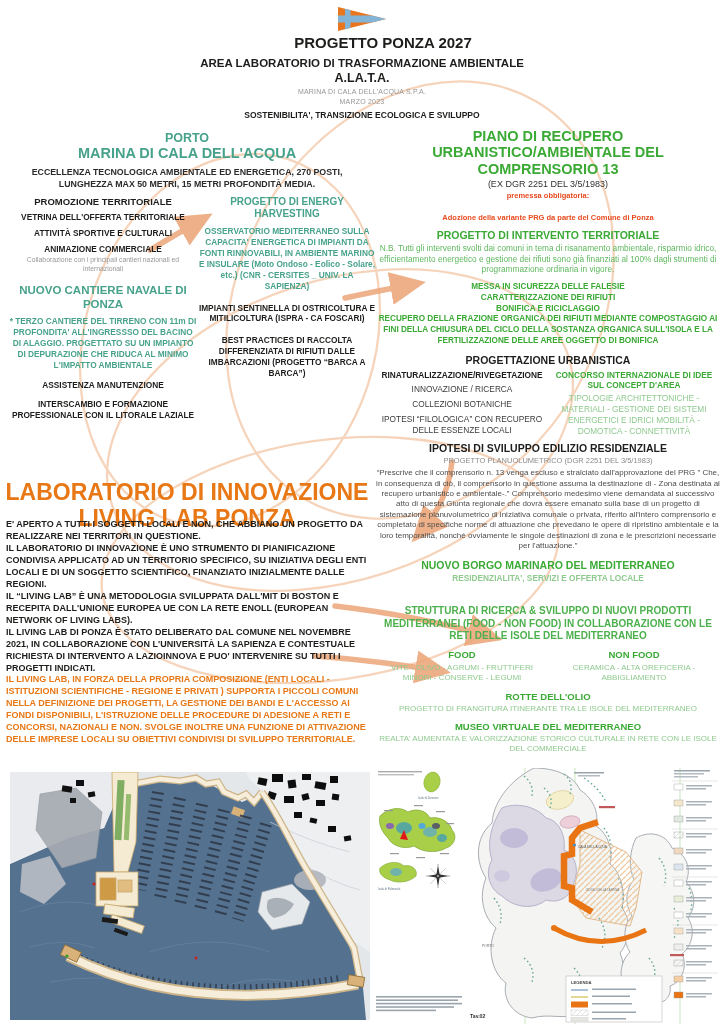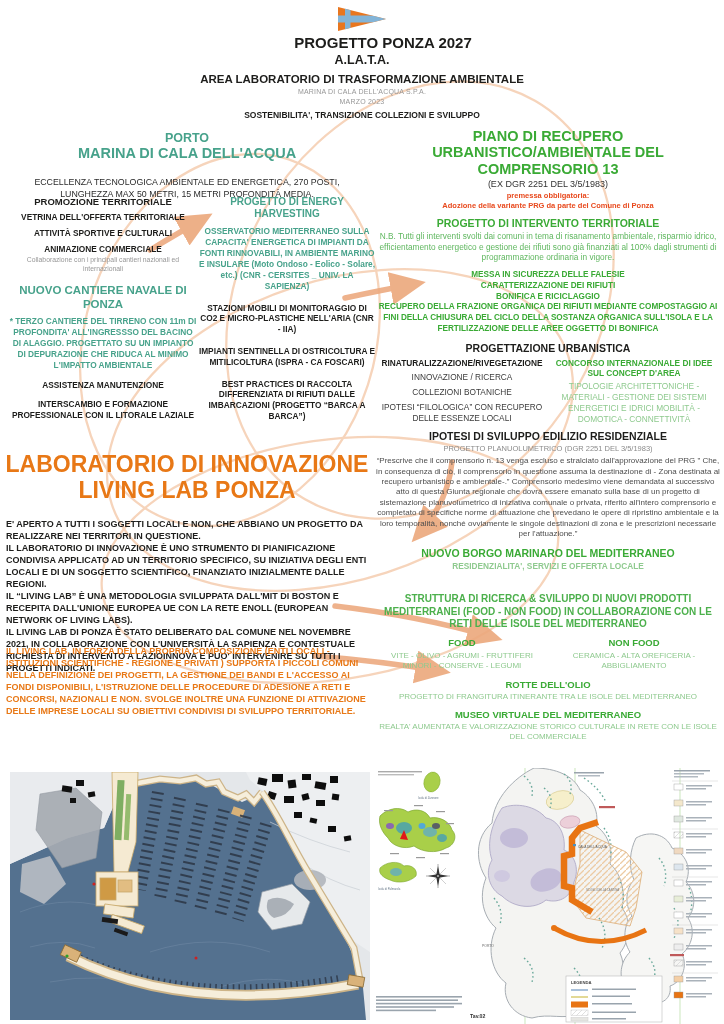--- a/index.html
+++ b/index.html
@@ -6,35 +6,35 @@
   .page{position:relative;width:724px;height:1024px;background:#ffffff;
         font-family:"Liberation Sans",sans-serif;overflow:hidden;margin:0 auto;}
   .abs{position:absolute;}
   .tc{text-align:center;}
   .b{font-weight:bold;}
   .teal{color:#47a28b;}
   .grn{color:#3aaa35;}
   .grnm{color:#5fb75f;}
   .grnl{color:#8fca8f;}
   .grnmed{color:#4cb04c;}
-  .org{color:#e87816;}
+  .org{color:#e87816;margin-top:28px;}
   .red{color:#e8491d;}
   .blk{color:#1d1d1b;}
   .gry{color:#979797;}
   .dgry{color:#4d4d4d;}
   .hdr{left:0;top:34px;width:724px;}
   .hdr-title{font-size:15px;margin-left:42px;}
   .hdr-acronym{font-size:12.5px;margin-top:2px;}
   .hdr-sub{font-size:11.5px;margin-top:6px;}
   .hdr-small{font-size:7px;margin-top:3px;letter-spacing:.2px;}
   .hdr-tag{font-size:8.5px;margin-top:5px;}
   .porto-block{left:8px;top:131px;width:358px;}
   .porto-t1{font-size:12.5px;}
   .porto-t2{font-size:14.5px;}
-  .porto-d{font-size:8.8px;color:#2b2b2b;margin-top:16px;line-height:1.35;font-weight:normal;}
+  .porto-d{font-size:8.8px;color:#2b2b2b;margin-top:6px;line-height:1.35;font-weight:bold;}
   .promo-col{left:8px;top:196px;width:190px;}
   .energy-col{left:198px;top:196px;width:178px;}
   .piano-col{left:376px;top:128px;width:344px;}
   .h10{font-size:9.5px;}
   .item{font-size:8.3px;line-height:1.3;margin-top:5px;}
   .note{font-size:6.8px;line-height:1.25;margin-top:2px;font-weight:normal;}
   .cant-t{font-size:11.5px;line-height:1.15;margin-top:11px;}
   .cant-d{font-size:8.3px;line-height:1.32;margin-top:5px;}
   .en-t{font-size:10px;line-height:1.2;}
   .en-d{font-size:8.3px;line-height:1.32;margin-top:6px;}
@@ -105,25 +105,25 @@
       </defs>
     <g clip-path="url(#pen)">
       <rect x="0" y="0" width="52" height="26" fill="#e8761f"></rect>
       <rect x="9" y="0" width="5.5" height="26" fill="#82b4d8"></rect>
       <rect x="0" y="9.5" width="52" height="7" fill="#82b4d8"></rect>
     </g>
   </svg>
 
   <div class="abs layer hdr tc">
     <div class="b blk hdr-title">PROGETTO PONZA 2027</div>
+    <div class="b blk hdr-sub">AREA LABORATORIO DI TRASFORMAZIONE AMBIENTALE</div>
     <div class="b blk hdr-acronym">A.LA.T.A.</div>
-    <div class="b blk hdr-sub">AREA LABORATORIO DI TRASFORMAZIONE AMBIENTALE</div>
     <div class="gry hdr-small">MARINA DI CALA DELL'ACQUA S.P.A.</div>
     <div class="gry hdr-small">MARZO 2023</div>
-    <div class="b blk hdr-tag">SOSTENIBILITA', TRANSIZIONE COLLEZIONI E SVILUPPO</div>
+    <div class="b blk hdr-tag">SOSTENIBILITA', TRANSIZIONE ECOLOGICA E SVILUPPO</div>
   </div>
 
   <div class="abs layer porto-block tc">
     <div class="b teal porto-t1">PORTO</div>
     <div class="b teal porto-t2">MARINA DI CALA DELL'ACQUA</div>
     <div class="porto-d tc">ECCELLENZA TECNOLOGICA AMBIENTALE ED ENERGETICA, 270 POSTI, LUNGHEZZA MAX 50 METRI, 15 METRI PROFONDITÀ MEDIA.</div>
   </div>
 
   <div class="abs layer promo-col tc">
     <div class="b blk h10">PROMOZIONE TERRITORIALE</div>
@@ -133,30 +133,29 @@
     <div class="gry note">Collaborazione con i principali cantieri nazionali ed internazionali</div>
     <div class="b teal cant-t">NUOVO CANTIERE NAVALE DI PONZA</div>
     <div class="b teal cant-d">* TERZO CANTIERE DEL TIRRENO CON 11m DI PROFONDITA' ALL'INGRESSSO DEL BACINO DI ALAGGIO. PROGETTATO SU UN IMPIANTO DI DEPURAZIONE CHE RIDUCA AL MINIMO L'IMPATTO AMBIENTALE</div>
     <div class="b blk item" style="margin-top:10px">ASSISTENZA MANUTENZIONE</div>
     <div class="b blk item" style="margin-top:8px">INTERSCAMBIO E FORMAZIONE PROFESSIONALE CON IL LITORALE LAZIALE</div>
   </div>
 
   <div class="abs layer energy-col tc">
     <div class="b teal en-t">PROGETTO DI ENERGY HARVESTING</div>
     <div class="b teal en-d">OSSERVATORIO MEDITERRANEO SULLA CAPACITA' ENERGETICA DI IMPIANTI DA FONTI RINNOVABILI, IN AMBIENTE MARINO E INSULARE (Moto Ondoso - Eolico - Solare, etc.) (CNR - CERSITES _ UNIV. LA SAPIENZA)</div>
-    <div class="b blk en-i">STAZIONI MOBILI DI MONITORAGGIO DI CO2 E MICRO-PLASTICHE NELL'ARIA (CNR - IIA)</div>
     <div class="b blk en-i">IMPIANTI SENTINELLA DI OSTRICOLTURA E MITILICOLTURA (ISPRA - CA FOSCARI)</div>
     <div class="b blk en-i">BEST PRACTICES DI RACCOLTA DIFFERENZIATA DI RIFIUTI DALLE IMBARCAZIONI (PROGETTO “BARCA A BARCA”)</div>
   </div>
 
   <div class="abs layer piano-col tc">
     <div class="b grn piano-t">PIANO DI RECUPERO URBANISTICO/AMBIENTALE DEL COMPRENSORIO 13</div>
     <div class="piano-ref">(EX DGR 2251 DEL 3/5/1983)</div>
     <div class="b red prem">premessa obbligatoria:</div>
-    <div class="b red prem" style="margin-top:0">Adozione della variante PRG da parte del Comune di Ponza</div>
+    <div class="b red prem" style="margin-top:12px">Adozione della variante PRG da parte del Comune di Ponza</div>
     <div class="b grn interv-t">PROGETTO DI INTERVENTO TERRITORIALE</div>
     <div class="grnm nb">N.B. Tutti gli interventi svolti dai comuni in tema di risanamento ambientale, risparmio idrico, efficientamento energetico e gestione dei rifiuti sono già finanziati al 100% dagli strumenti di programmazione ordinaria in vigore.</div>
     <div class="b grn messa">MESSA IN SICUREZZA DELLE FALESIE
 CARATTERIZZAZIONE DEI RIFIUTI
 BONIFICA E RICICLAGGIO
 RECUPERO DELLA FRAZIONE ORGANICA DEI RIFIUTI MEDIANTE COMPOSTAGGIO AI FINI DELLA CHIUSURA DEL CICLO DELLA SOSTANZA ORGANICA SULL'ISOLA E LA FERTILIZZAZIONE DELLE AREE OGGETTO DI BONIFICA</div>
     <div class="b blk urb-t">PROGETTAZIONE URBANISTICA</div>
     <div class="urb-row">
       <div class="urb-l tc">
         <div class="b blk urb-bt">RINATURALIZZAZIONE/RIVEGETAZIONE</div>

